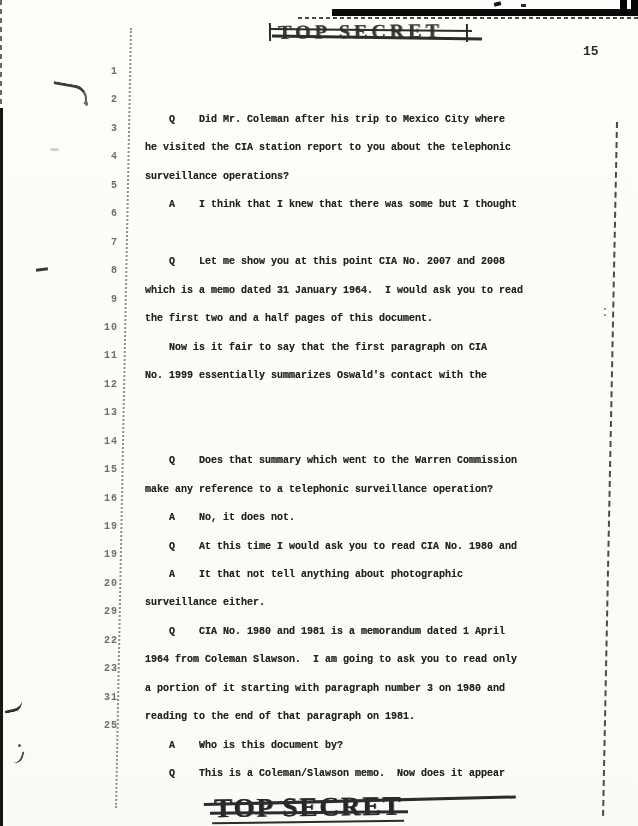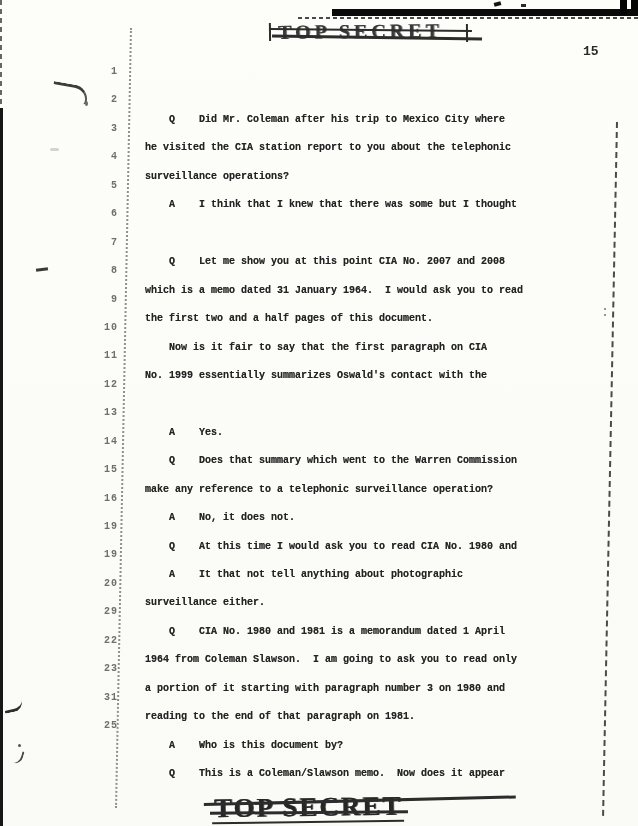--- a/index.html
+++ b/index.html
@@ -132,21 +132,20 @@
     </div>
       <div class="row">
       <span class="num">10</span>
       <span class="txt">No. 1999 essentially summarizes Oswald's contact with the</span>
     </div>
       <div class="row">
       <span class="num">11</span>
     </div>
       <div class="row">
       <span class="num">12</span>
-      <span class="txt">    A    Yes.</span>
     </div>
       <div class="row">
       <span class="num">13</span>
       <span class="txt">    Q    Does that summary which went to the Warren Commission</span>
     </div>
       <div class="row">
       <span class="num">14</span>
       <span class="txt">make any reference to a telephonic surveillance operation?</span>
     </div>
       <div class="row">

